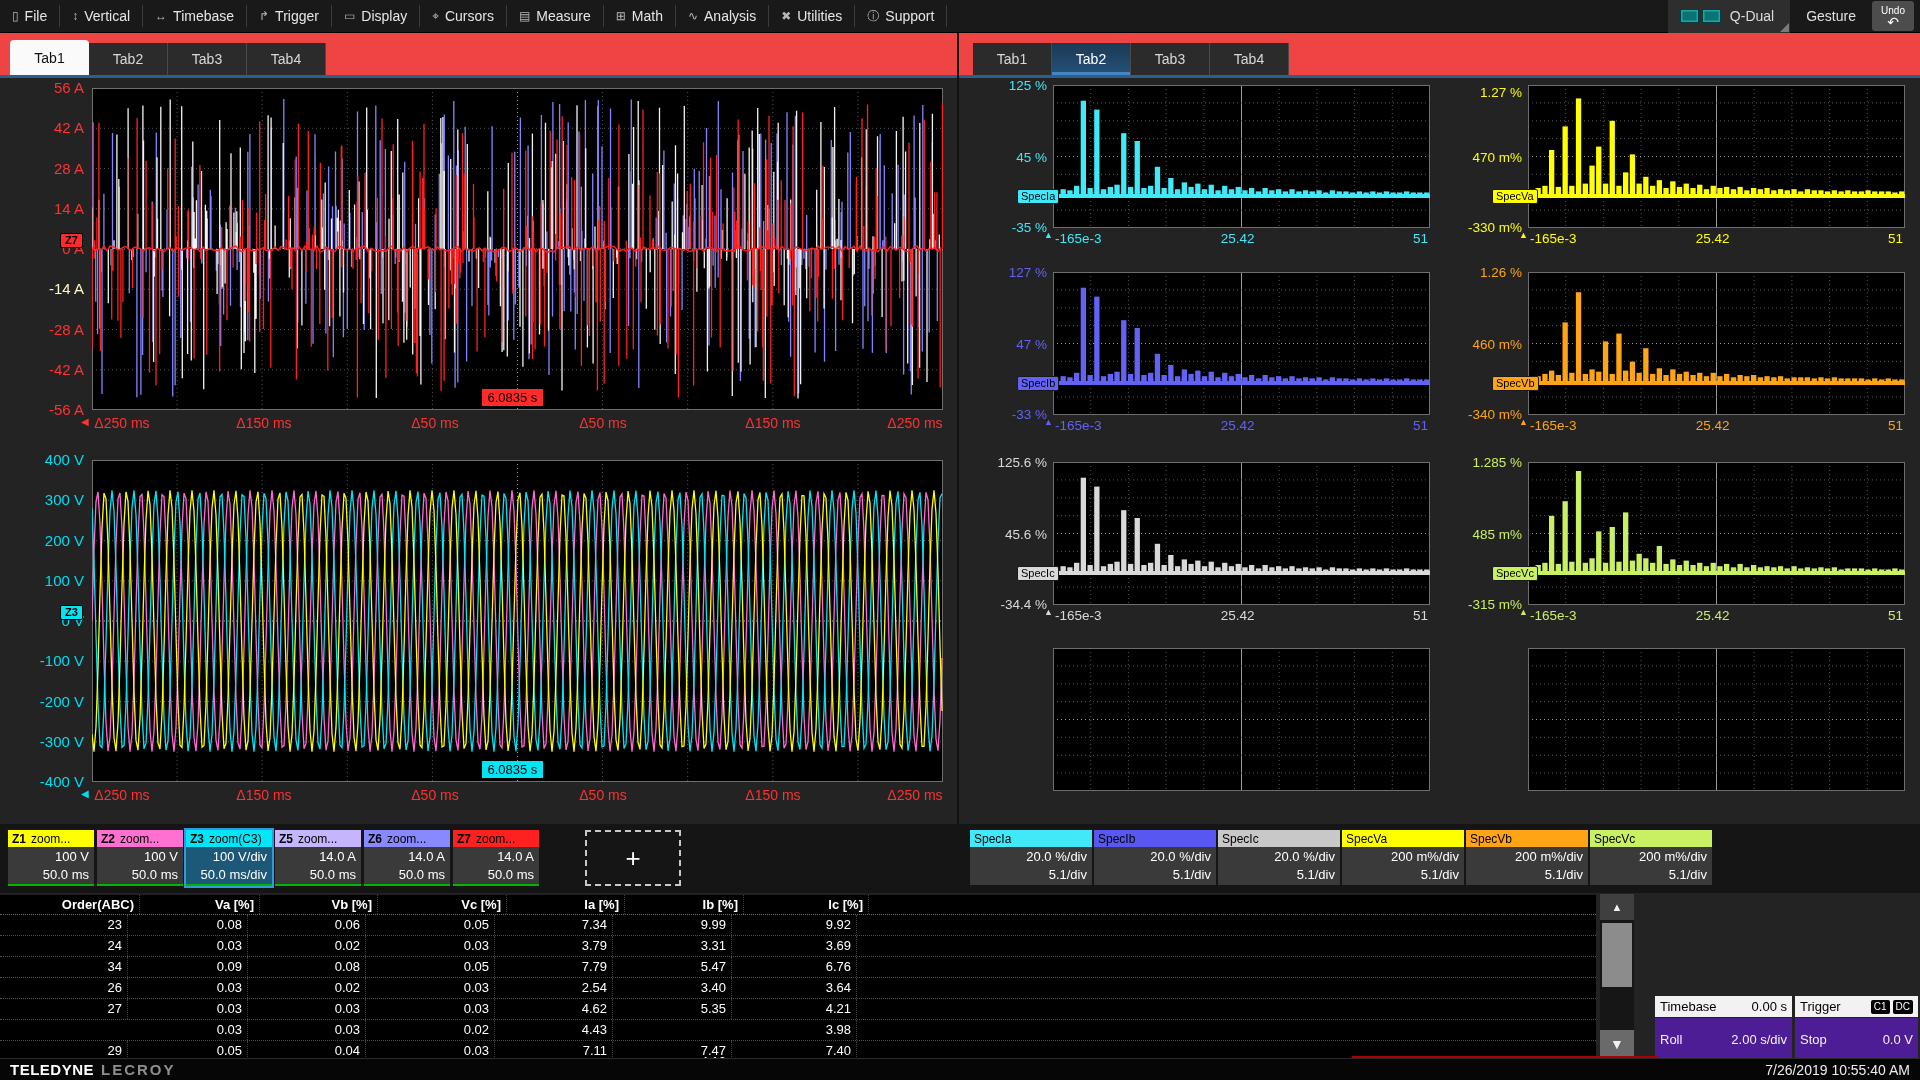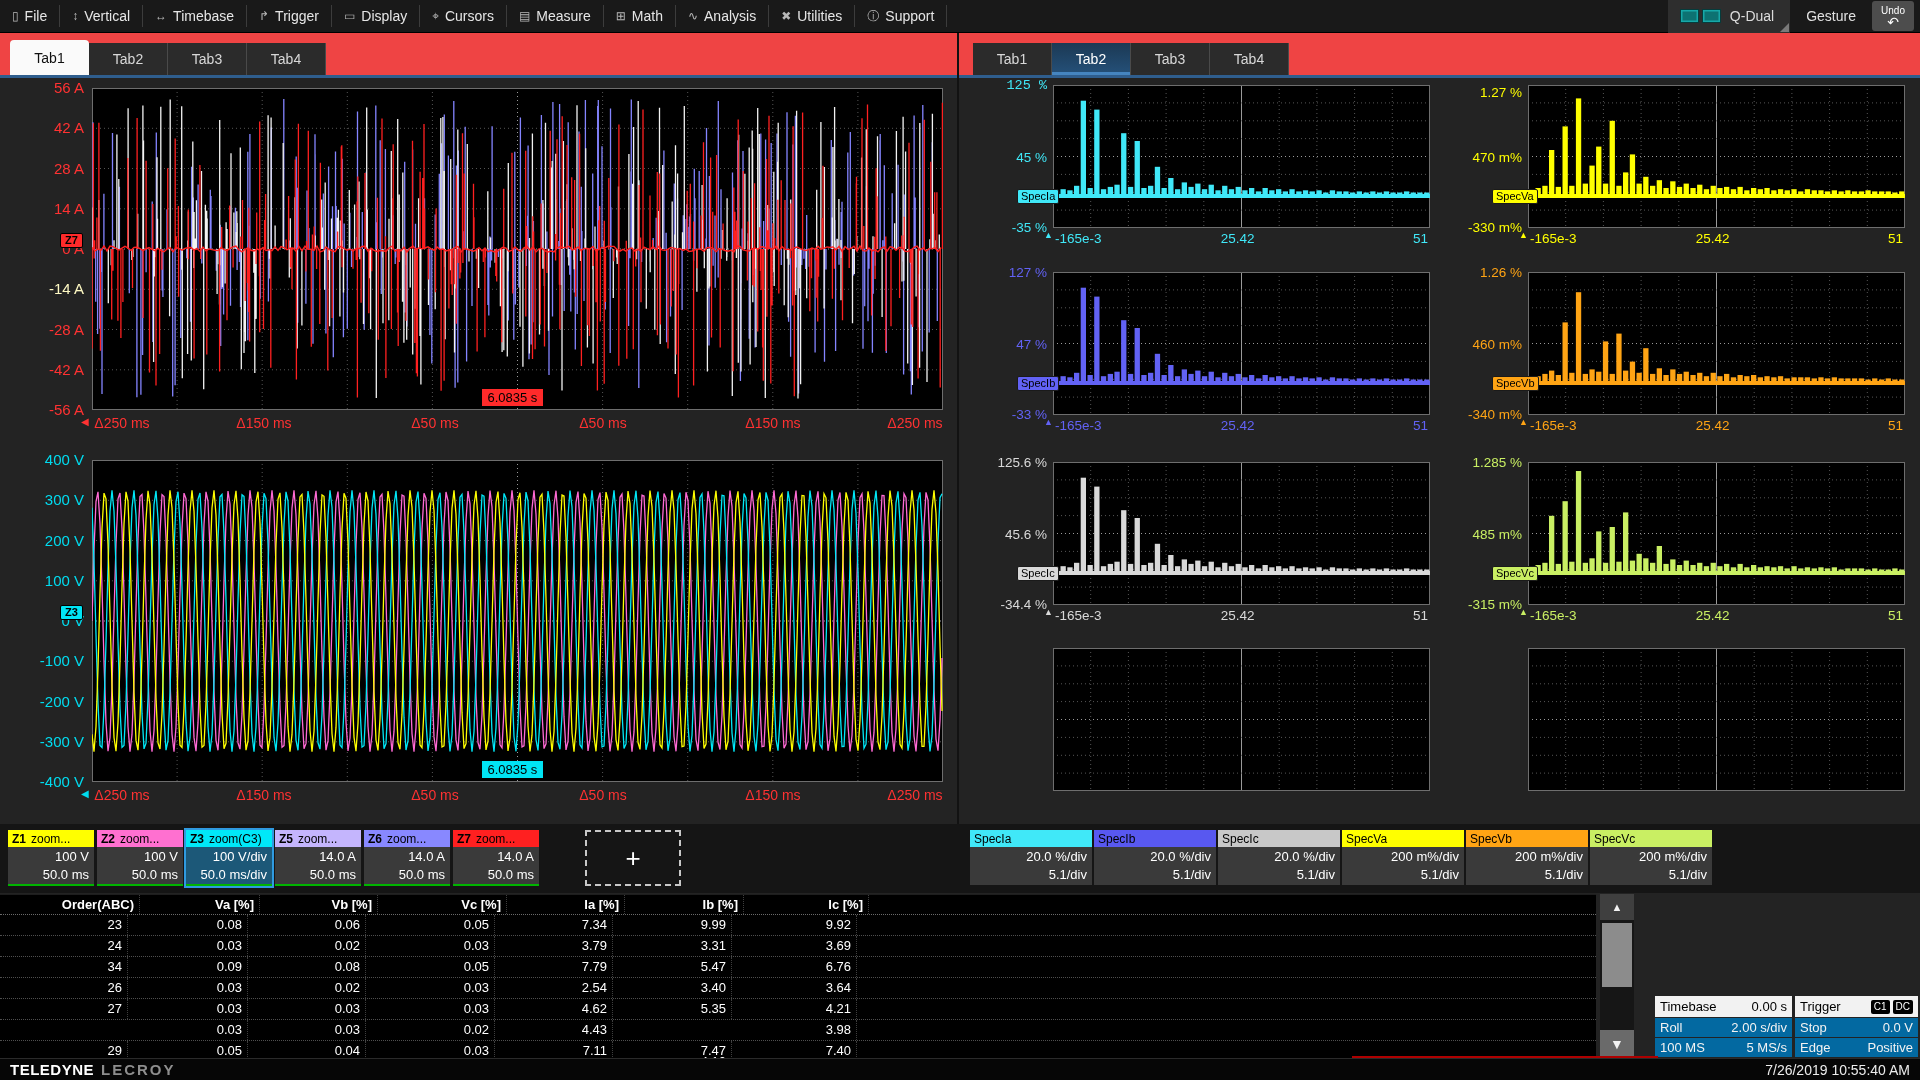--- a/index.html
+++ b/index.html
@@ -75,22 +75,22 @@
   #scrollbar{position:absolute;left:1600px;top:894px;width:34px;height:164px;background:#161616;}
   .sb-btn{position:absolute;left:0;width:34px;display:flex;align-items:center;justify-content:center;color:#f2f2f2;}
   .sb-up{top:0;height:26px;background:#3f3f3f;font-size:11px;}
   .sb-down{bottom:0;height:28px;background:#6a6a6a;font-size:14px;}
   .sb-thumb{position:absolute;left:2px;top:29px;width:30px;height:64px;background:#8c8c8c;}
 
   
   .ipanel{position:absolute;top:996px;height:62px;font-size:13px;}
   .ipanel-header{height:21px;background:#f2f2f2;color:#000;display:flex;justify-content:space-between;
                  align-items:center;padding:0 5px;}
-  .ipanel-row{height:19px;background:#0369a1;margin-top:1px;display:flex;justify-content:space-between;
-              align-items:center;padding:0 5px;color:#f2f2f2;}
+  .ipanel-row{height:19px;background:#4c1d95;margin-top:1px;display:flex;justify-content:space-between;
+              align-items:center;padding:12px 5px;color:#f2f2f2;}
   .chiprow{display:flex;align-items:center;}
   .badge-chip{background:#000;color:#fff;font-size:10px;padding:0 3px;margin-left:3px;border-radius:2px;line-height:14px;}
   .redline{position:absolute;left:1352px;top:1056px;width:306px;height:2px;background:#ae0000;}
 
   
   .statusbar{position:absolute;left:0;top:1058px;width:1920px;height:22px;background:#060606;display:flex;
              align-items:center;justify-content:space-between;padding:0 10px;box-sizing:border-box;border-top:1px solid #2a2a2a;}
   .brand{font-size:15px;font-weight:bold;letter-spacing:.5px;color:#fff;}
   .brand .lecroy{color:#8e8e8e;margin-left:7px;letter-spacing:2px;}
   .datetime{font-size:14px;color:#ececec;}
@@ -329,21 +329,21 @@
           <rect x="317.2" y="106.4" width="5.3" height="5.6" fill="#40e8f8"></rect>
           <rect x="323.9" y="107.5" width="5.3" height="4.5" fill="#40e8f8"></rect>
           <rect x="330.7" y="106.4" width="5.3" height="5.6" fill="#40e8f8"></rect>
           <rect x="337.4" y="107.5" width="5.3" height="4.5" fill="#40e8f8"></rect>
           <rect x="344.1" y="107.5" width="5.3" height="4.5" fill="#40e8f8"></rect>
           <rect x="350.9" y="106.4" width="5.3" height="5.6" fill="#40e8f8"></rect>
           <rect x="357.6" y="107.5" width="5.3" height="4.5" fill="#40e8f8"></rect>
           <rect x="364.3" y="107.5" width="5.3" height="4.5" fill="#40e8f8"></rect>
           <rect x="371.1" y="107.5" width="5.3" height="4.5" fill="#40e8f8"></rect>
         </svg></div>
-      <div class="specylabel" style="left: 961px; top: 77px; color: rgb(64, 232, 248); font-family: Liberation Mono, monospace;">125 %</div>
+      <div class="specylabel" style="left: 961px; top: 77px; color: rgb(64, 232, 248);">125 %</div>
       <div class="specylabel" style="left: 961px; top: 148.5px; color: rgb(64, 232, 248);">45 %</div>
       <div class="specylabel" style="left: 961px; top: 219px; color: rgb(64, 232, 248);">-35 %</div>
       <div class="specbadge" style="left: 1017px; top: 189px; background: rgb(64, 232, 248);">SpecIa</div>
       <span class="spectri" style="left: 1044px; top: 230px; color: rgb(64, 232, 248);">▲</span>
       <div class="specxlabel" style="left: 1055px; top: 231px; color: rgb(64, 232, 248);">-165e-3</div>
       <div class="specxlabel" style="left: 1207.73px; top: 231px; width: 60px; text-align: center; color: rgb(64, 232, 248);">25.42</div>
       <div class="specxlabel" style="left: 1388px; top: 231px; width: 40px; text-align: right; color: rgb(64, 232, 248);">51</div>
       <div class="grid-svg" style="left: 1528px; top: 85px; width: 377px; height: 143px;"><svg width="377" height="143">
           <line x1="37.7" y1="0" x2="37.7" y2="143" stroke="#565656" stroke-width="1" stroke-dasharray="1,3"></line>
           <line x1="75.4" y1="0" x2="75.4" y2="143" stroke="#565656" stroke-width="1" stroke-dasharray="1,3"></line>

